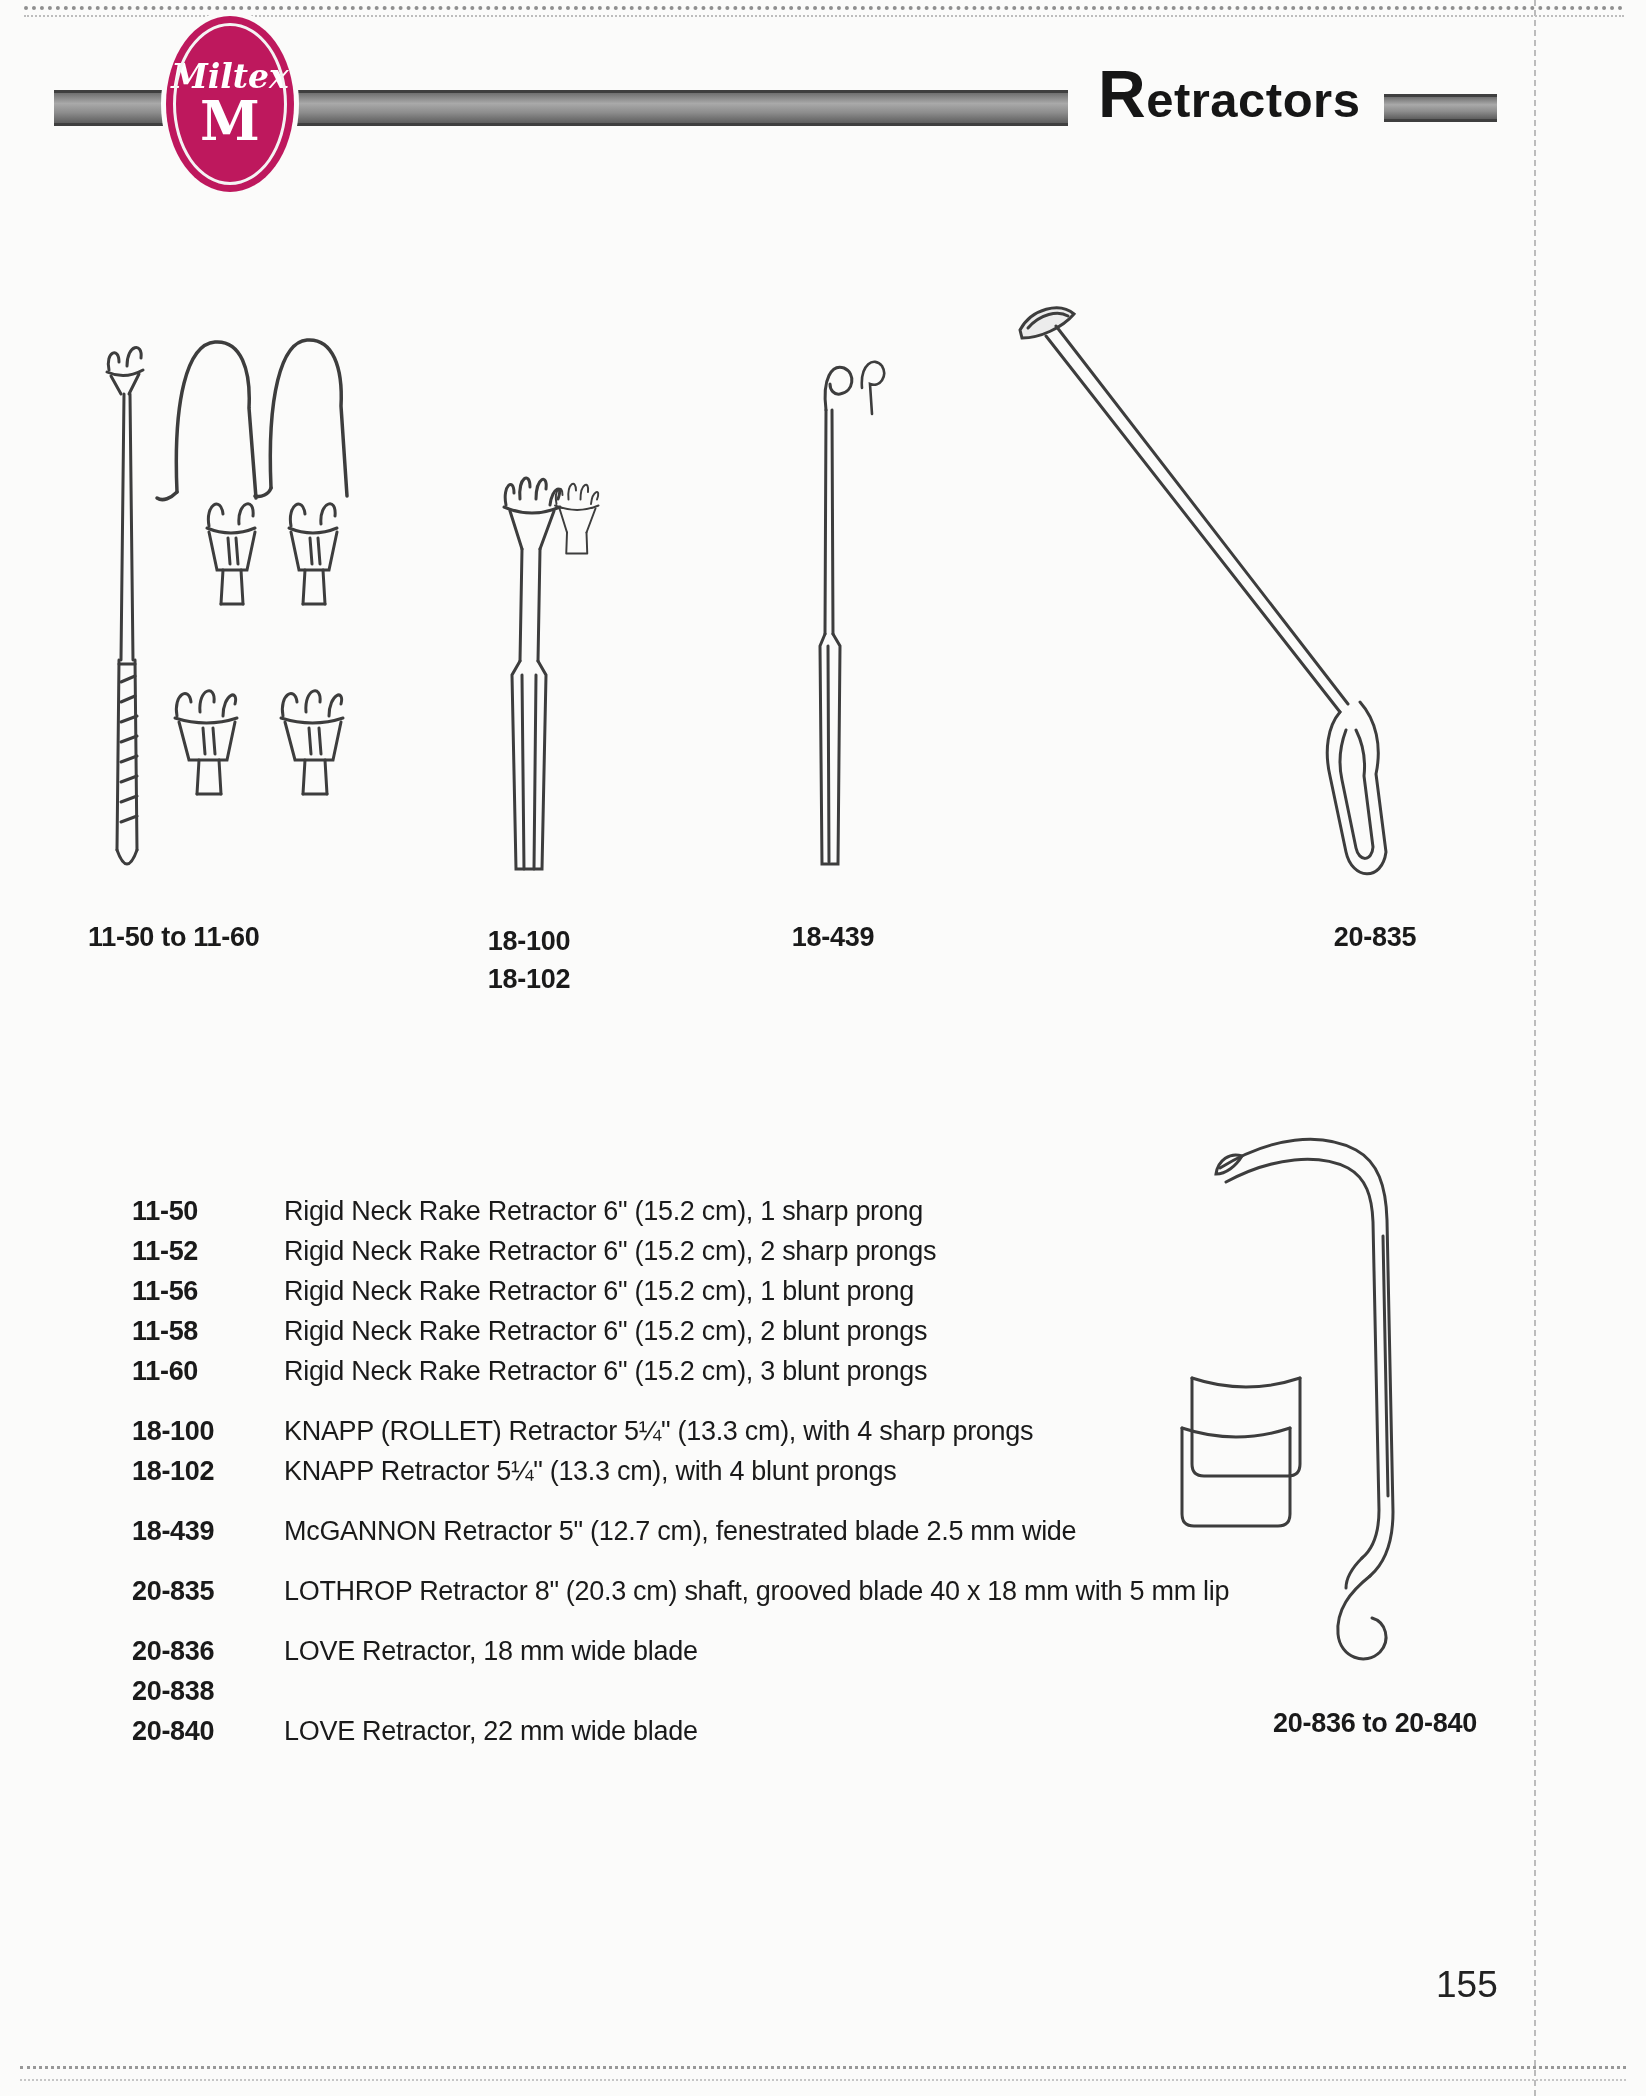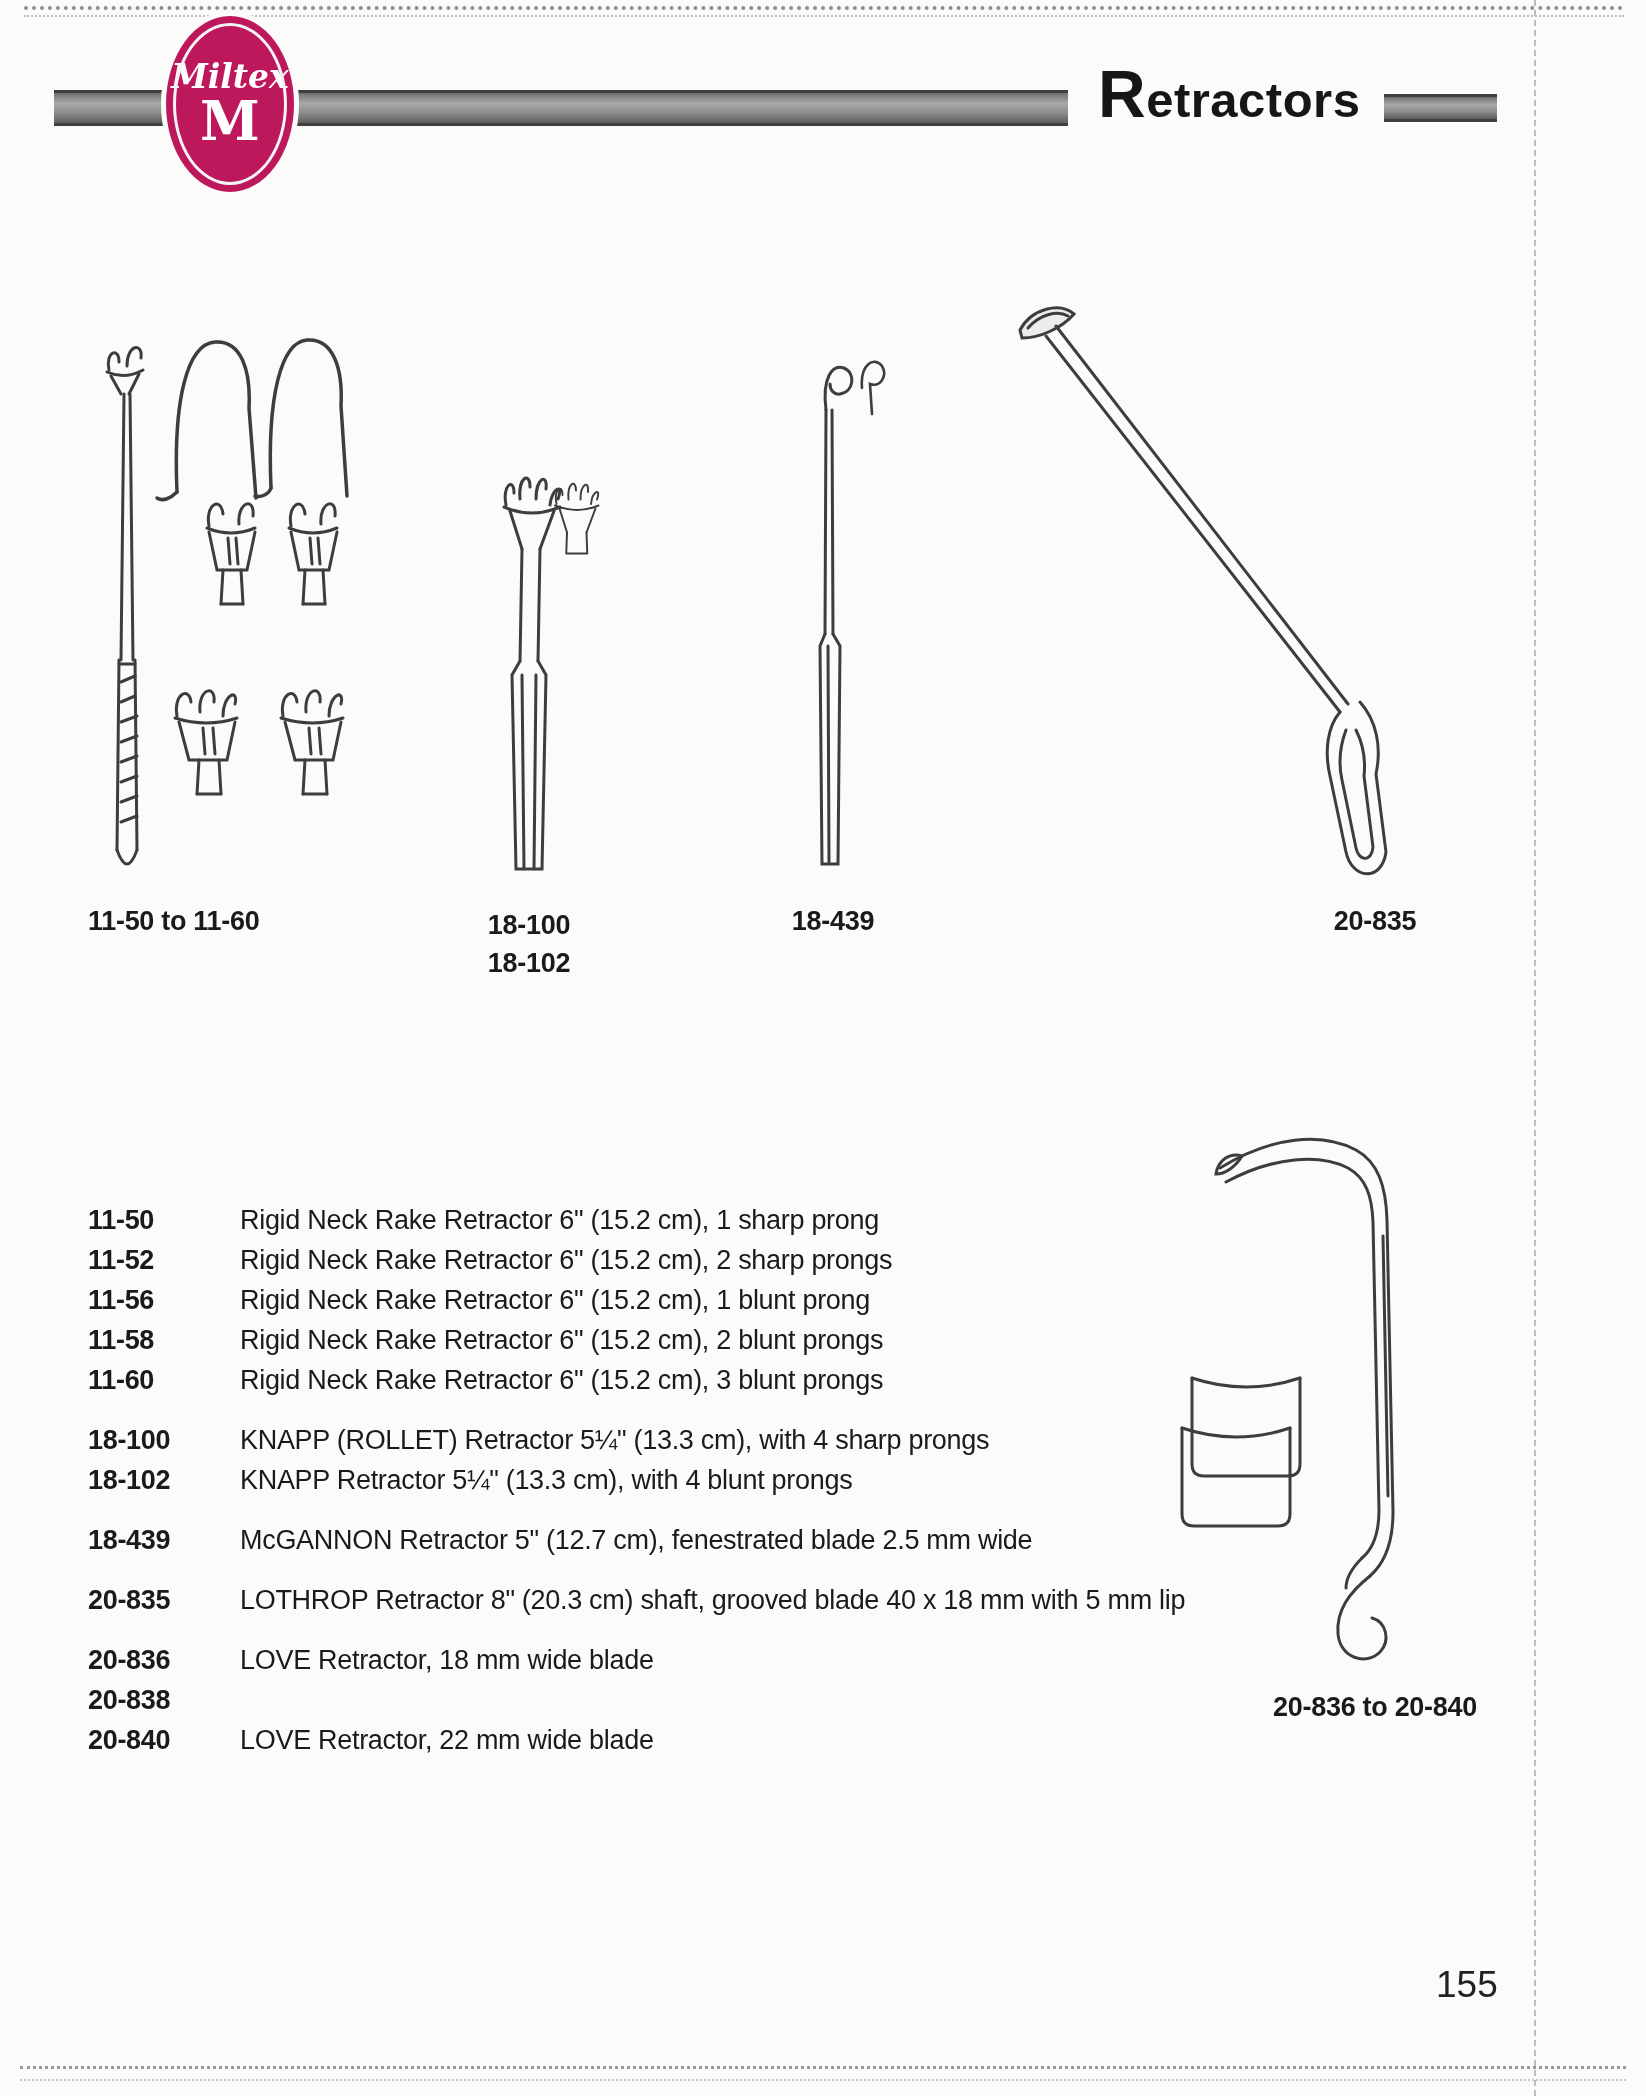--- a/index.html
+++ b/index.html
@@ -40,31 +40,31 @@
   .logo .letter { font-family:"DejaVu Serif", serif; color:#fff; font-size:54px; font-weight:bold; line-height:0.95; }
 
   .page-title {
     position:absolute; left:1098px; top:62px; width:286px;
     font-weight:bold; font-size:49px; line-height:64px; letter-spacing:0.5px; color:#161616;
   }
   .page-title::first-letter { font-size:66px; }
 
   
   .fig { position:absolute; }
-  .fig-caption { position:absolute; font-weight:bold; font-size:27px; letter-spacing:-0.3px; }
+  .fig-caption { position:absolute; font-weight:bold; font-size:27px; letter-spacing:-0.3px;margin-top:16px; }
   #cap-rake    { left:88px;   top:906px;  width:300px; }
   #cap-knapp   { left:468px;  top:906px;  width:122px; text-align:center; }
   #cap-mcgannon{ left:772px;  top:906px;  width:122px; text-align:center; }
   #cap-lothrop { left:1314px; top:906px;  width:122px; text-align:center; }
   #cap-love    { left:1272px; top:1692px; width:206px; text-align:center; }
   #cap-knapp div { line-height:38px; }
 
   
   .product-list { position:absolute; left:88px; top:1196px; width:1080px; }
-  .row { display:flex; height:40px; align-items:flex-end; font-size:27px; letter-spacing:-0.3px; }
+  .row { display:flex; height:40px; align-items:flex-start; font-size:27px; letter-spacing:-0.3px;margin-left:44px; }
   .row.gap-above { margin-top:20px; }
   .row .code { width:152px; font-weight:bold; flex:none; }
   .row .desc { flex:1; white-space:nowrap; }
 
   .page-number { position:absolute; left:1436px; top:1964px; font-size:37px; color:#222; }
 </style>
 </head>
 <body>
 
 <div class="border-top-1"></div>

